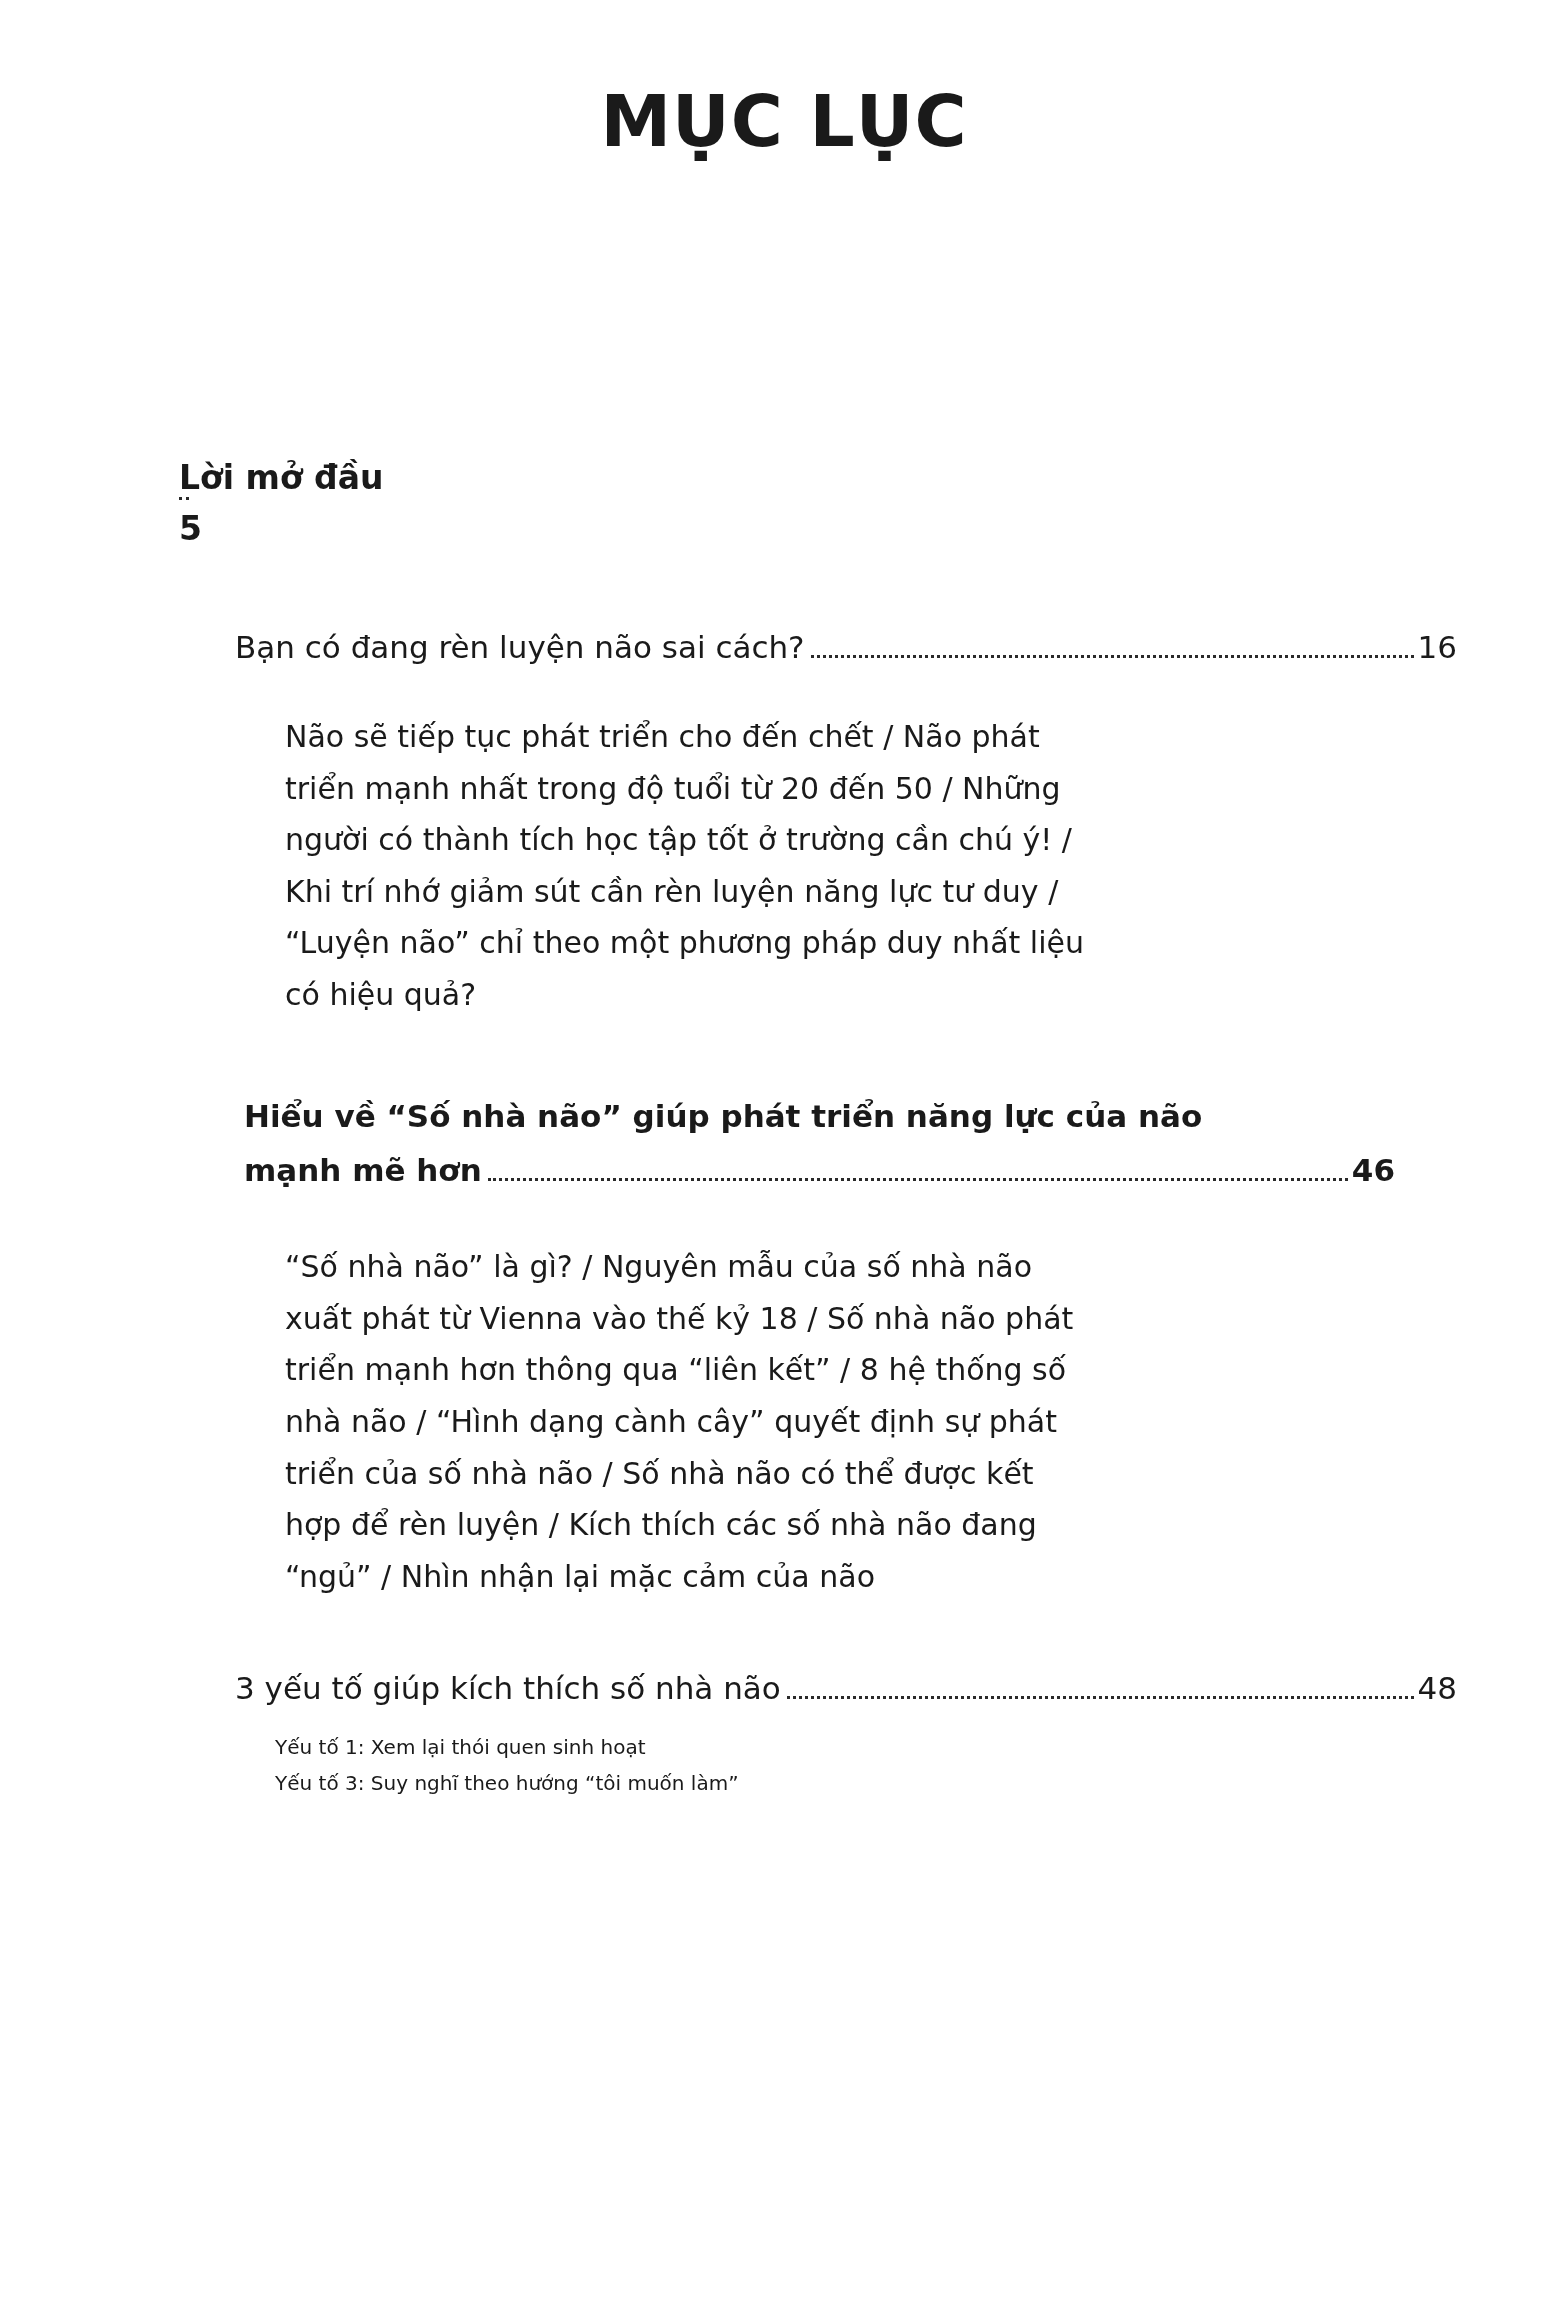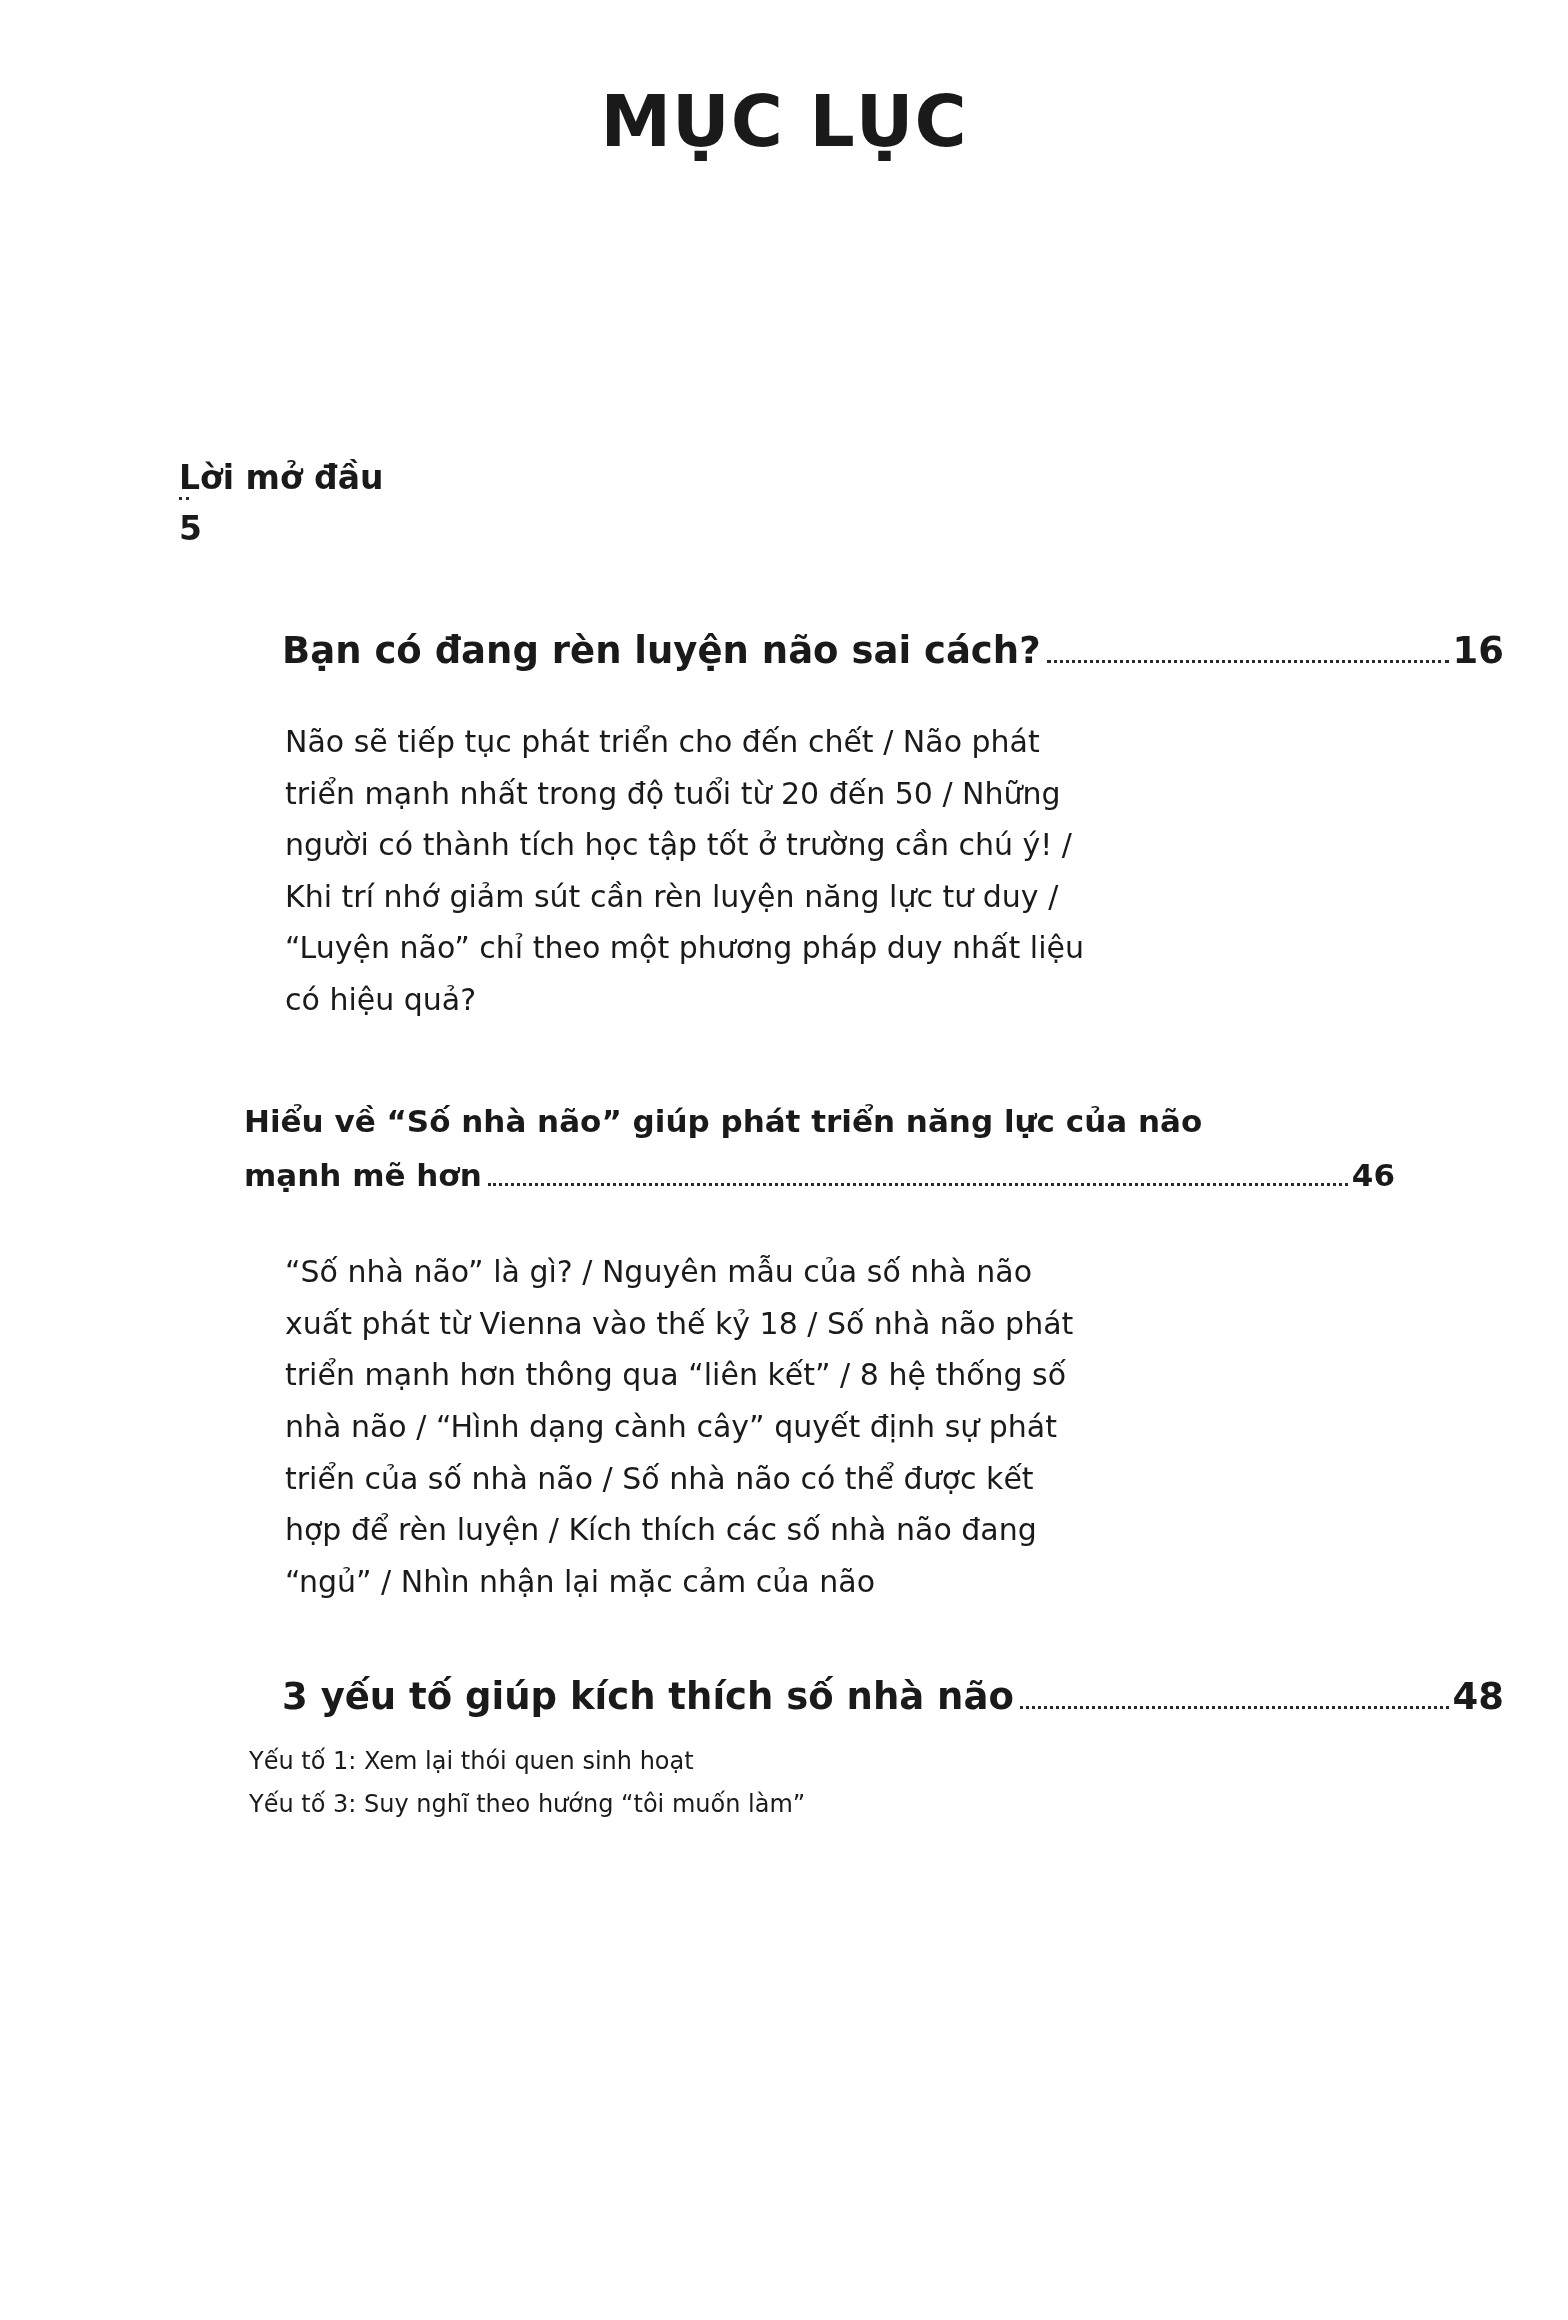--- a/index.html
+++ b/index.html
@@ -59,46 +59,46 @@
   .lvl1 {
     font-size: 33px;
     font-weight: bold;
     margin-left: 0;
     flex-direction: column;
   }
   .lvl1 .leader { border-bottom-width: 3px; }
 
   
   .lvl2 {
-    font-size: 37px;
-    font-weight: bold;
-    margin-left: 109px;
+    font-size: 31px;
+    font-weight: normal;
+    margin-left: 62px;
   }
 
   
   .lvl2-wrap {
     font-size: 31px;
     font-weight: bold;
     margin-left: 71px;
     line-height: 1.75;
   }
 
   
   .blurb {
     font-size: 30px;
     font-weight: normal;
     margin-left: 112px;
     line-height: 1.72;
     text-align: left;
     max-width: 812px;
   }
   .sub-list {
-    font-size: 24px;
+    font-size: 20px;
     font-weight: normal;
-    margin-left: 76px;
+    margin-left: 102px;
     line-height: 1.78;
   }
 
   .gap-lg { height: 67px; }
   .gap-md { height: 38px; }
   .gap-sm { height: 22px; }
   .gap-xs { height: 14px; }
 </style>
 </head>
 <body>

